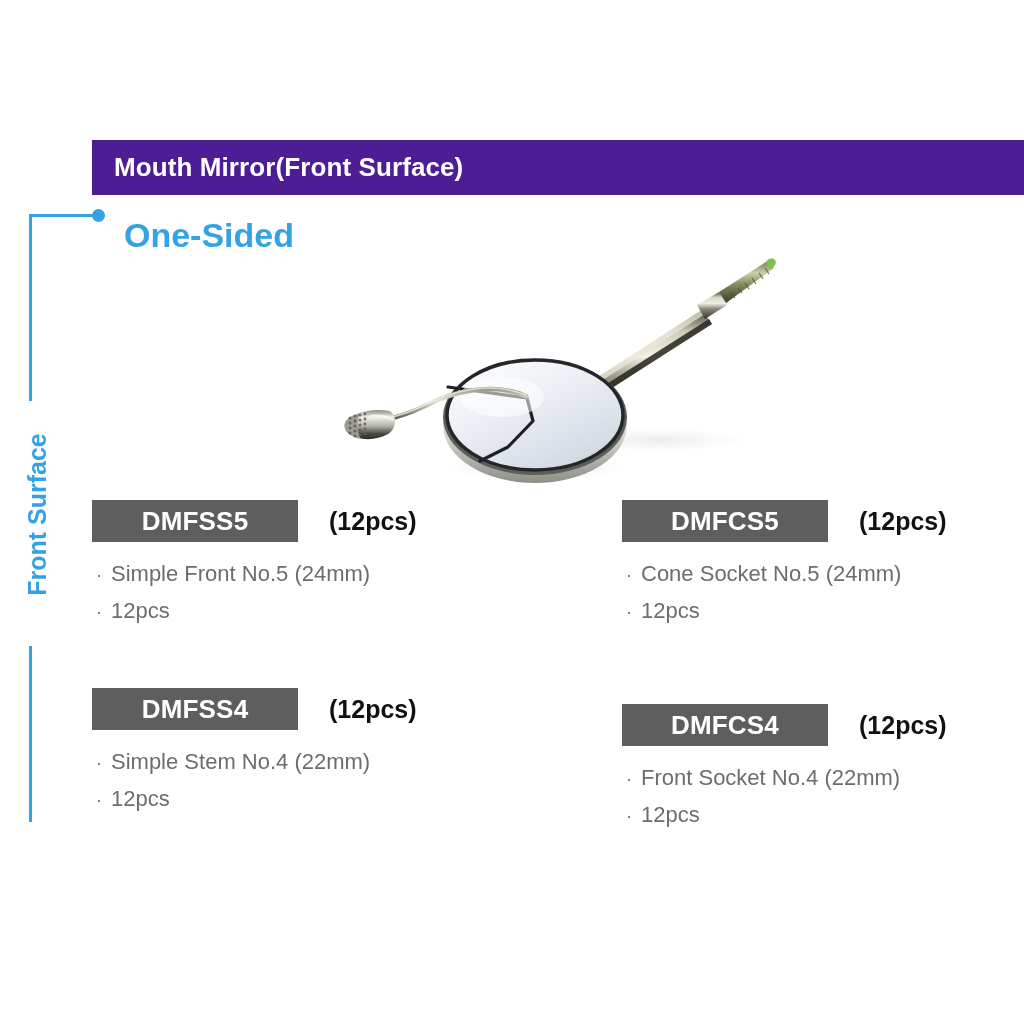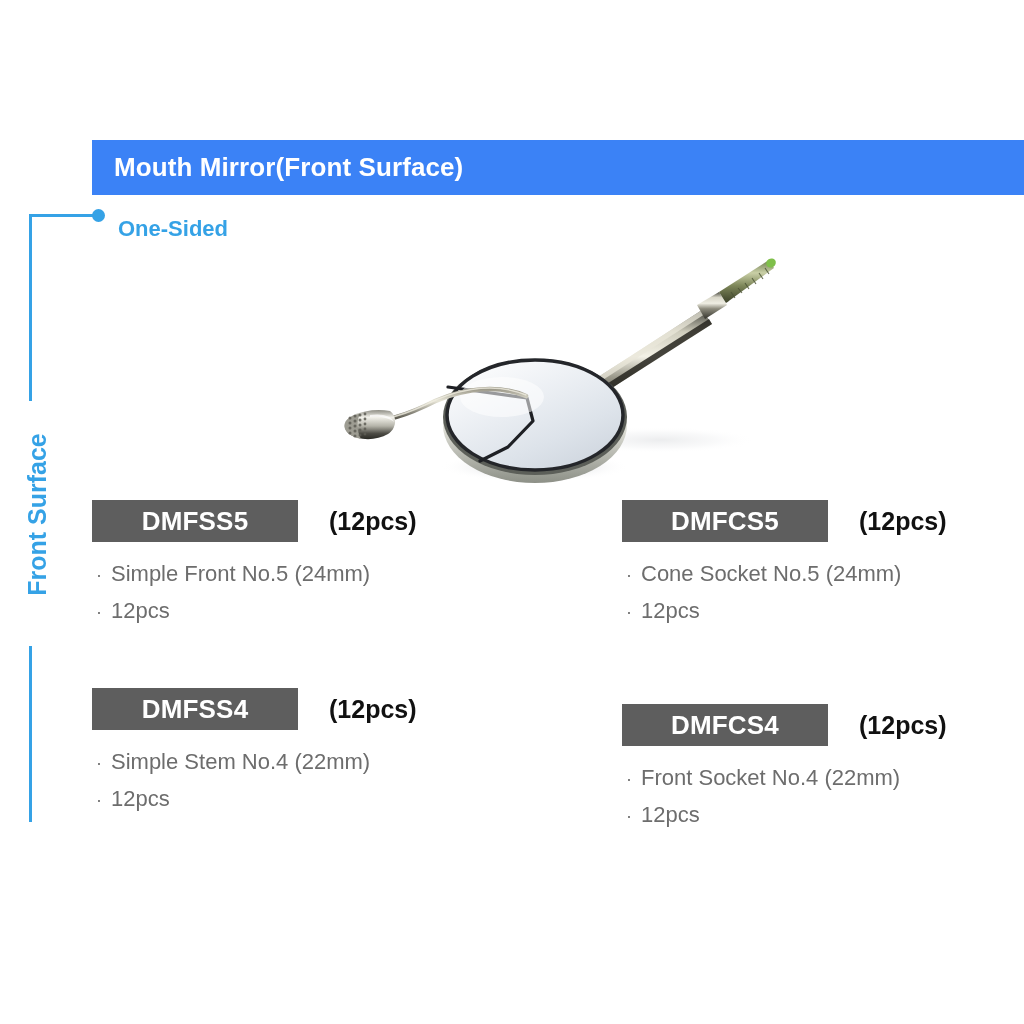--- a/index.html
+++ b/index.html
@@ -9,21 +9,21 @@
     font-family:"Liberation Sans", sans-serif;
     overflow:hidden;
   }
   .page { position:relative; width:1024px; height:1024px; background:#fff; }
 
   
   .header-bar {
     position:absolute;
     left:92px; top:140px;
     width:932px; height:55px;
-    background:#3b82f6;
+    background:#4c1d95;
     display:flex; align-items:center;
   }
   .header-title {
     color:#ffffff;
     font-size:26px;
     font-weight:bold;
     letter-spacing:0.1px;
     padding-left:22px;
     white-space:nowrap;
   }
@@ -61,23 +61,23 @@
     transform:rotate(-90deg);
     transform-origin:center center;
     color:#35a2e6;
     font-size:25px;
     font-weight:bold;
     text-align:center;
     white-space:nowrap;
   }
   .one-sided {
     position:absolute;
-    left:118px; top:216px;
+    left:124px; top:216px;
     color:#35a2e6;
-    font-size:22px;
+    font-size:34px;
     font-weight:bold;
     white-space:nowrap;
     text-align:right;
   }
 
   
   .photo { position:absolute; left:330px; top:235px; width:545px; height:255px; }
   .photo svg { display:block; width:100%; height:100%; }
 
   

